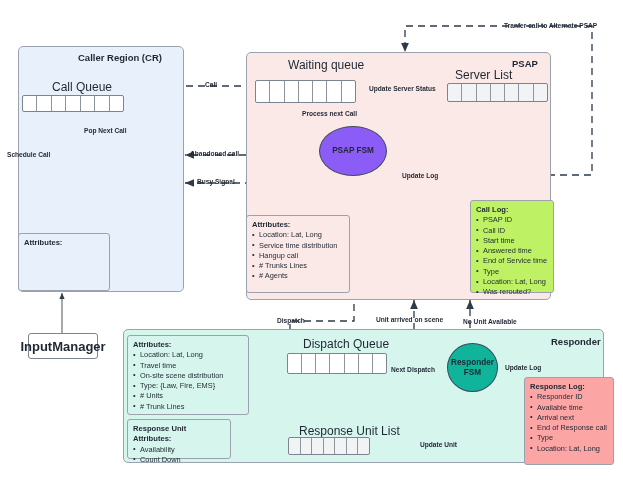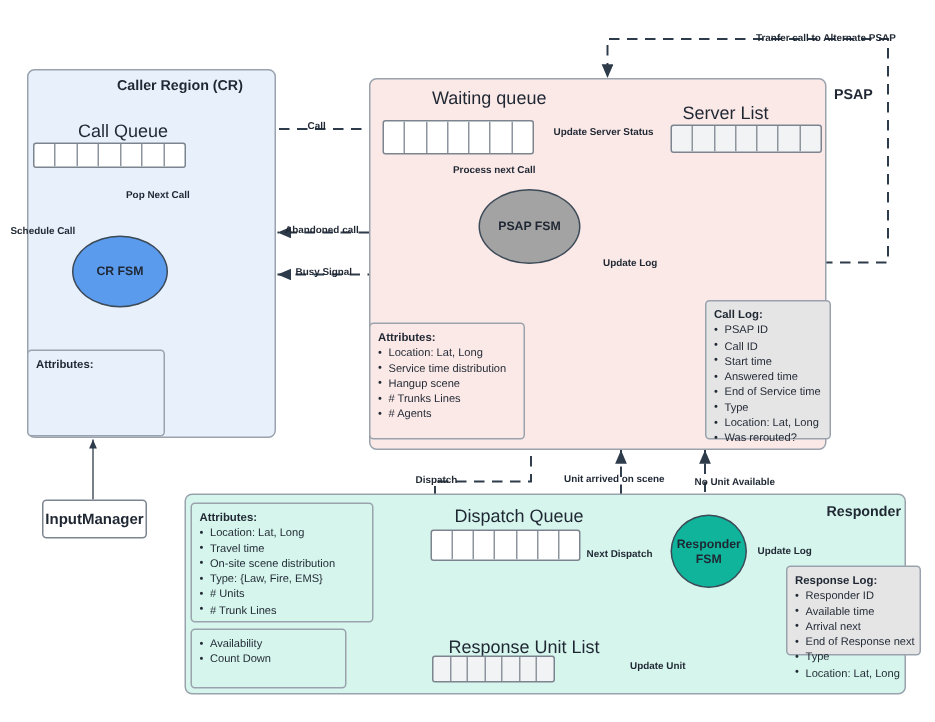--- a/index.html
+++ b/index.html
@@ -23,21 +23,21 @@
   .queue .cell:last-child{border-right:none;}
   .queue.grey{background:#f2f3f5;}
   .qlabel{position:absolute;font-size:12px;color:#1f2733;white-space:nowrap;}
 
   .fsm{position:absolute;border-radius:50%;border:1px solid #3c4a58;
        display:flex;align-items:center;justify-content:center;text-align:center;
        font-size:8.2px;font-weight:bold;color:#1f2733;box-sizing:border-box;line-height:10px;}
 
   .plain-box{position:absolute;border:1px solid #7c858f;border-radius:3px;background:#fff;
              display:flex;align-items:center;justify-content:center;
-             font-size:10px;font-weight:bold;box-sizing:border-box;}
+             font-size:13px;font-weight:bold;box-sizing:border-box;}
 
   .edge-label{position:absolute;font-size:6.6px;font-weight:bold;color:#1f2733;
               white-space:nowrap;background:transparent;}
 
   svg.wires{position:absolute;left:0;top:0;width:623px;height:481px;pointer-events:none;}
 </style>
 </head>
 <body>
 
 <div id="stage">
@@ -98,38 +98,35 @@
   <div class="queue" style="left:22px;top:95px;width:102px;height:17px;">
     <div class="cell"></div>
     <div class="cell"></div>
     <div class="cell"></div>
     <div class="cell"></div>
     <div class="cell"></div>
     <div class="cell"></div>
     <div class="cell"></div>
   </div>
 
-  <div class="fsm" style="left:48px;top:157px;width:64px;height:48px;background:#5b9bed;">
-    <span>CR FSM</span>
-  </div>
 
   <div class="edge-label" style="left:84px;top:127px;">Pop Next Call</div>
   <div class="edge-label" style="left:7px;top:151px;">Schedule Call</div>
 
   <div class="box" style="left:18px;top:233px;width:92px;height:58px;background:#e8f0fc;">
     <b>Attributes:</b>
   </div>
 
   <div class="plain-box" style="left:28px;top:333px;width:70px;height:26px;">
     <span>InputManager</span>
   </div>
 
   <div class="region" style="left:246px;top:52px;width:305px;height:248px;background:#fbe9e7;">
   </div>
-  <div class="region-title" style="left:512px;top:58px;margin-left:44px;">PSAP</div>
+  <div class="region-title" style="left:512px;top:58px;">PSAP</div>
 
   <div class="qlabel" style="left:288px;top:58px;">Waiting queue</div>
   <div class="queue" style="left:255px;top:80px;width:101px;height:23px;">
     <div class="cell"></div>
     <div class="cell"></div>
     <div class="cell"></div>
     <div class="cell"></div>
     <div class="cell"></div>
     <div class="cell"></div>
     <div class="cell"></div>
@@ -139,40 +136,40 @@
   <div class="queue grey" style="left:447px;top:83px;width:101px;height:19px;">
     <div class="cell"></div>
     <div class="cell"></div>
     <div class="cell"></div>
     <div class="cell"></div>
     <div class="cell"></div>
     <div class="cell"></div>
     <div class="cell"></div>
   </div>
 
-  <div class="fsm" style="left:319px;top:126px;width:68px;height:50px;background:#a3a3a3;">
+  <div class="fsm" style="left:319px;top:126px;width:68px;height:50px;background:#8b5cf6;">
     <span>PSAP FSM</span>
   </div>
 
   <div class="edge-label" style="left:302px;top:110px;">Process next Call</div>
   <div class="edge-label" style="left:369px;top:85px;">Update Server Status</div>
   <div class="edge-label" style="left:402px;top:172px;">Update Log</div>
 
   <div class="box" style="left:246px;top:215px;width:104px;height:78px;background:#fbe9e7;">
     <b>Attributes:</b>
     <ul>
       <li>Location: Lat, Long</li>
       <li>Service time distribution</li>
-      <li>Hangup scene</li>
+      <li>Hangup call</li>
       <li># Trunks Lines</li>
       <li># Agents</li>
     </ul>
   </div>
 
-  <div class="box" style="left:470px;top:200px;width:84px;height:93px;background:#e5e5e5;">
+  <div class="box" style="left:470px;top:200px;width:84px;height:93px;background:#bef264;">
     <b>Call Log:</b>
     <ul>
       <li>PSAP ID</li>
       <li>Call ID</li>
       <li>Start time</li>
       <li>Answered time</li>
       <li>End of Service time</li>
       <li>Type</li>
       <li>Location: Lat, Long</li>
       <li>Was rerouted?</li>
@@ -211,44 +208,45 @@
       <li>Location: Lat, Long</li>
       <li>Travel time</li>
       <li>On-site scene distribution</li>
       <li>Type: {Law, Fire, EMS}</li>
       <li># Units</li>
       <li># Trunk Lines</li>
     </ul>
   </div>
 
   <div class="box" style="left:127px;top:419px;width:104px;height:40px;background:#d6f5ec;">
+    <b>Response Unit Attributes:</b>
     <ul>
       <li>Availability</li>
       <li>Count Down</li>
     </ul>
   </div>
 
   <div class="qlabel" style="left:299px;top:424px;">Response Unit List</div>
   <div class="queue grey" style="left:288px;top:437px;width:82px;height:18px;">
     <div class="cell"></div>
     <div class="cell"></div>
     <div class="cell"></div>
     <div class="cell"></div>
     <div class="cell"></div>
     <div class="cell"></div>
     <div class="cell"></div>
   </div>
 
-  <div class="box" style="left:524px;top:377px;width:90px;height:60px;background:#e5e5e5;">
+  <div class="box" style="left:524px;top:377px;width:90px;height:88px;background:#fca5a5;">
     <b>Response Log:</b>
     <ul>
       <li>Responder ID</li>
       <li>Available time</li>
       <li>Arrival next</li>
-      <li>End of Response next</li>
+      <li>End of Response call</li>
       <li>Type</li>
       <li>Location: Lat, Long</li>
     </ul>
   </div>
 
   <div class="edge-label" style="left:205px;top:81px;">Call</div>
   <div class="edge-label" style="left:190px;top:150px;">Abandoned call</div>
   <div class="edge-label" style="left:197px;top:178px;">Busy Signal</div>
   <div class="edge-label" style="left:504px;top:22px;">Tranfer call to Alternate PSAP</div>
   <div class="edge-label" style="left:277px;top:317px;">Dispatch</div>

